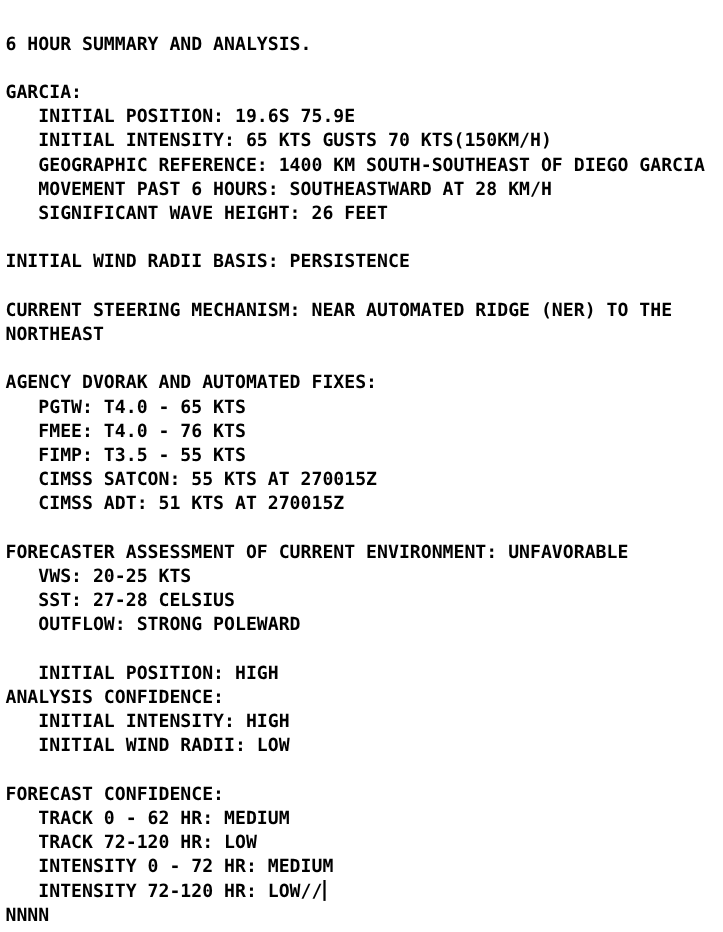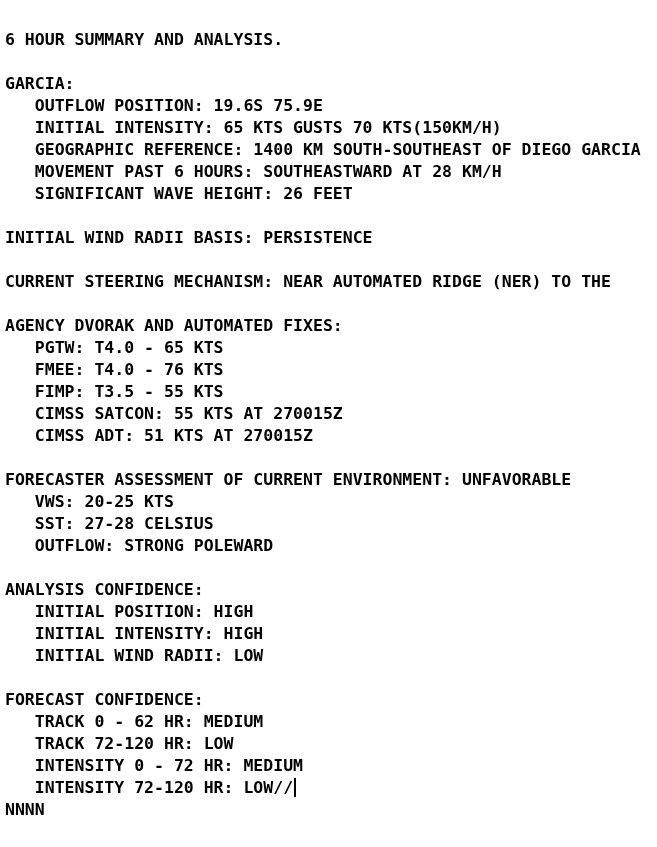--- a/index.html
+++ b/index.html
@@ -40,44 +40,45 @@
   }
 </style>
 </head>
 <body>
 
 <div class="editor">
   <div id="lines-container">
       <div class="line">6 HOUR SUMMARY AND ANALYSIS.</div>
       <div class="line"></div>
       <div class="line">GARCIA:</div>
-      <div class="line">   OUTFLOW POSITION: 19.6S 75.9E</div>
+      <div class="line">   INITIAL POSITION: 19.6S 75.9E</div>
       <div class="line">   INITIAL INTENSITY: 65 KTS GUSTS 70 KTS(150KM/H)</div>
       <div class="line">   GEOGRAPHIC REFERENCE: 1400 KM SOUTH-SOUTHEAST OF DIEGO GARCIA</div>
       <div class="line">   MOVEMENT PAST 6 HOURS: SOUTHEASTWARD AT 28 KM/H</div>
       <div class="line">   SIGNIFICANT WAVE HEIGHT: 26 FEET</div>
       <div class="line"></div>
       <div class="line">INITIAL WIND RADII BASIS: PERSISTENCE</div>
       <div class="line"></div>
       <div class="line">CURRENT STEERING MECHANISM: NEAR AUTOMATED RIDGE (NER) TO THE</div>
+      <div class="line">NORTHEAST</div>
       <div class="line"></div>
       <div class="line">AGENCY DVORAK AND AUTOMATED FIXES:</div>
       <div class="line">   PGTW: T4.0 - 65 KTS</div>
       <div class="line">   FMEE: T4.0 - 76 KTS</div>
       <div class="line">   FIMP: T3.5 - 55 KTS</div>
       <div class="line">   CIMSS SATCON: 55 KTS AT 270015Z</div>
       <div class="line">   CIMSS ADT: 51 KTS AT 270015Z</div>
       <div class="line"></div>
       <div class="line">FORECASTER ASSESSMENT OF CURRENT ENVIRONMENT: UNFAVORABLE</div>
       <div class="line">   VWS: 20-25 KTS</div>
       <div class="line">   SST: 27-28 CELSIUS</div>
       <div class="line">   OUTFLOW: STRONG POLEWARD</div>
       <div class="line"></div>
+      <div class="line">   INITIAL POSITION: HIGH</div>
       <div class="line">ANALYSIS CONFIDENCE:</div>
-      <div class="line">   INITIAL POSITION: HIGH</div>
       <div class="line">   INITIAL INTENSITY: HIGH</div>
       <div class="line">   INITIAL WIND RADII: LOW</div>
       <div class="line"></div>
       <div class="line">FORECAST CONFIDENCE:</div>
       <div class="line">   TRACK 0 - 62 HR: MEDIUM</div>
       <div class="line">   TRACK 72-120 HR: LOW</div>
       <div class="line">   INTENSITY 0 - 72 HR: MEDIUM</div>
       <div class="line">   INTENSITY 72-120 HR: LOW//<span class="caret" style="background: rgb(0, 0, 0);"></span></div>
       <div class="line">NNNN</div>
     </div>

